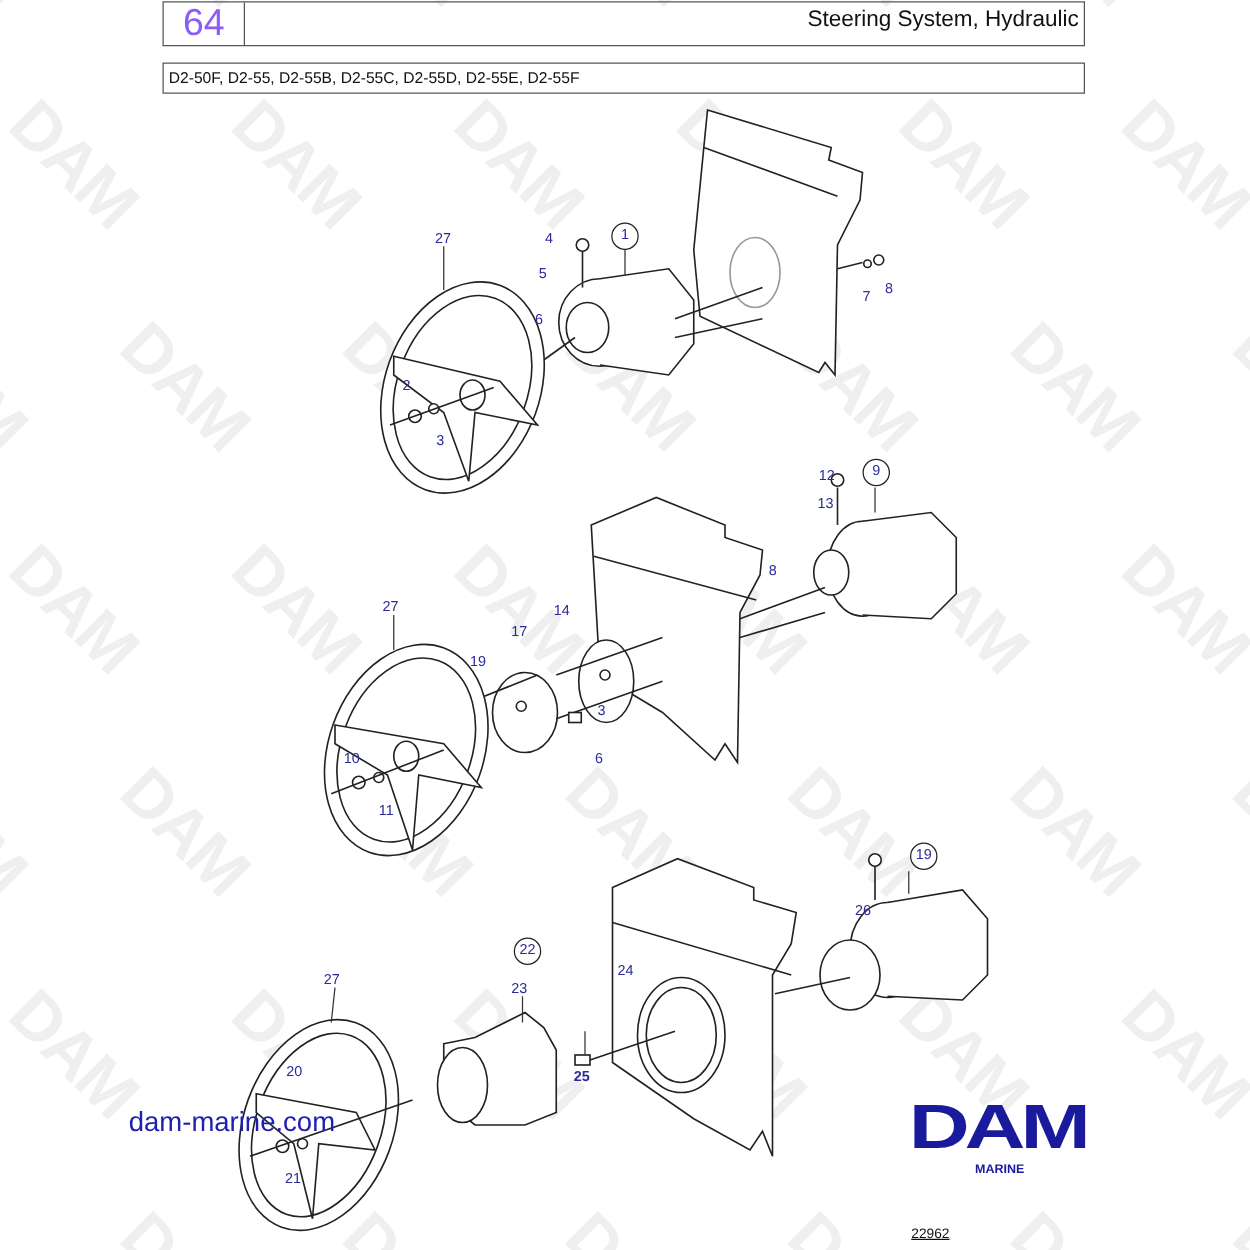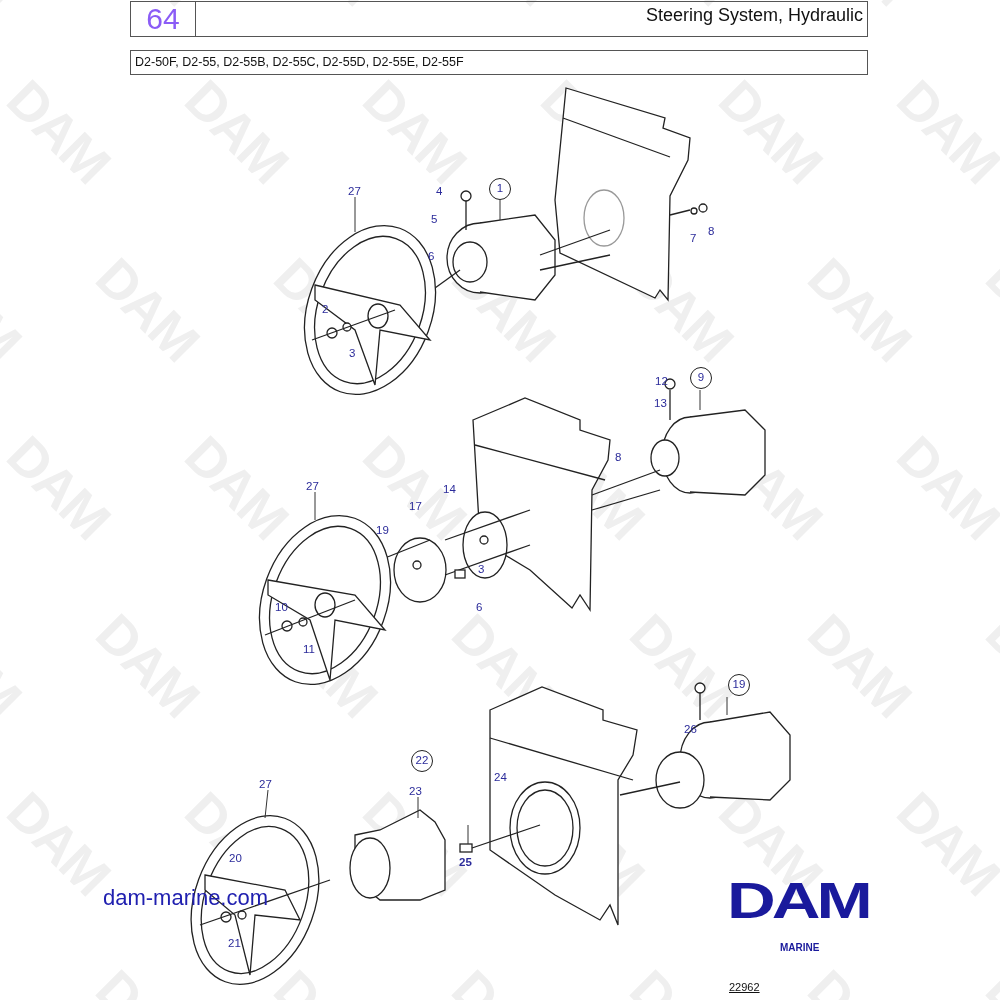--- a/index.html
+++ b/index.html
@@ -8,21 +8,21 @@
   .wm{position:absolute;font-family:"Liberation Sans",sans-serif;font-weight:bold;font-size:54px;color:#efefef;transform:rotate(45deg);letter-spacing:-2px;}
   .hdr{position:absolute;left:130px;top:1px;width:738px;height:36px;border:1px solid #555;box-sizing:border-box;}
   .hdr-num{position:absolute;left:0;top:0;width:64px;height:34px;border-right:1px solid #555;font-size:30px;line-height:34px;text-align:center;color:#8b5cf6;}
   .hdr-title{position:absolute;right:4px;top:0;font-size:18px;line-height:26px;color:#111;}
   .models{position:absolute;left:130px;top:50px;width:738px;height:25px;border:1px solid #555;box-sizing:border-box;font-size:12.5px;line-height:23px;padding-left:4px;color:#111;}
   svg.diag{position:absolute;left:0;top:0;}
   .lbl{position:absolute;font-size:11.5px;color:#2b2b9a;}
   .circ{position:absolute;width:22px;height:22px;border:1.5px solid #222;border-radius:50%;box-sizing:border-box;text-align:center;line-height:19px;font-size:11.5px;color:#2b2b9a;background:#fff;}
   .url{position:absolute;left:103px;top:885px;font-size:22px;color:#2020b0;}
   .logo{position:absolute;left:727px;top:876px;font-size:50px;font-weight:bold;color:#1a1a9c;letter-spacing:-3px;transform:scaleX(1.35);transform-origin:left top;line-height:50px;}
-  .logo-sub{position:absolute;left:780px;top:930px;font-size:10px;font-weight:bold;color:#1a1a9c;margin-top:12px;}
+  .logo-sub{position:absolute;left:780px;top:930px;font-size:10px;font-weight:bold;color:#1a1a9c;}
   .refno{position:absolute;left:729px;top:981px;font-size:11px;color:#111;text-decoration:underline;}
 </style>
 </head>
 <body>
 
 <div class="wm-layer" id="wm">
     <div class="wm" style="left: -89px; top: -78px;">DAM</div>
     <div class="wm" style="left: 89px; top: -78px;">DAM</div>
     <div class="wm" style="left: 267px; top: -78px;">DAM</div>
     <div class="wm" style="left: 445px; top: -78px;">DAM</div>

